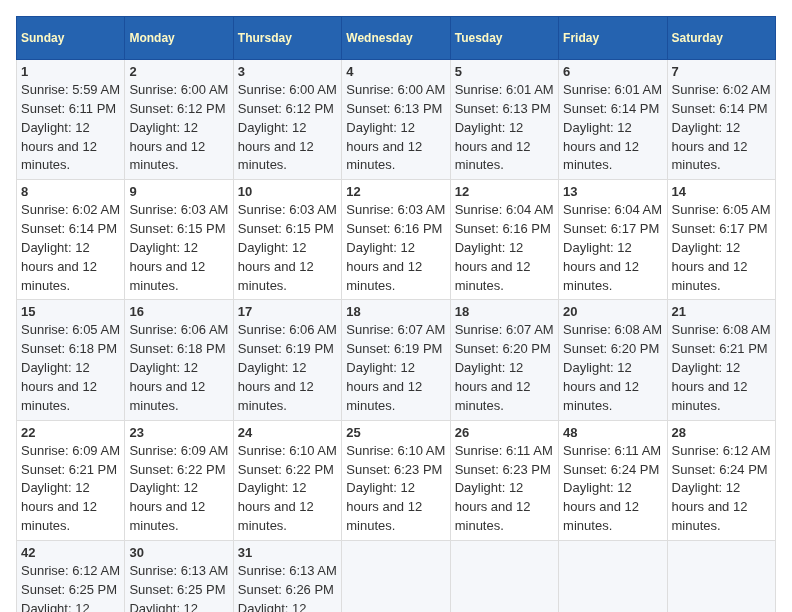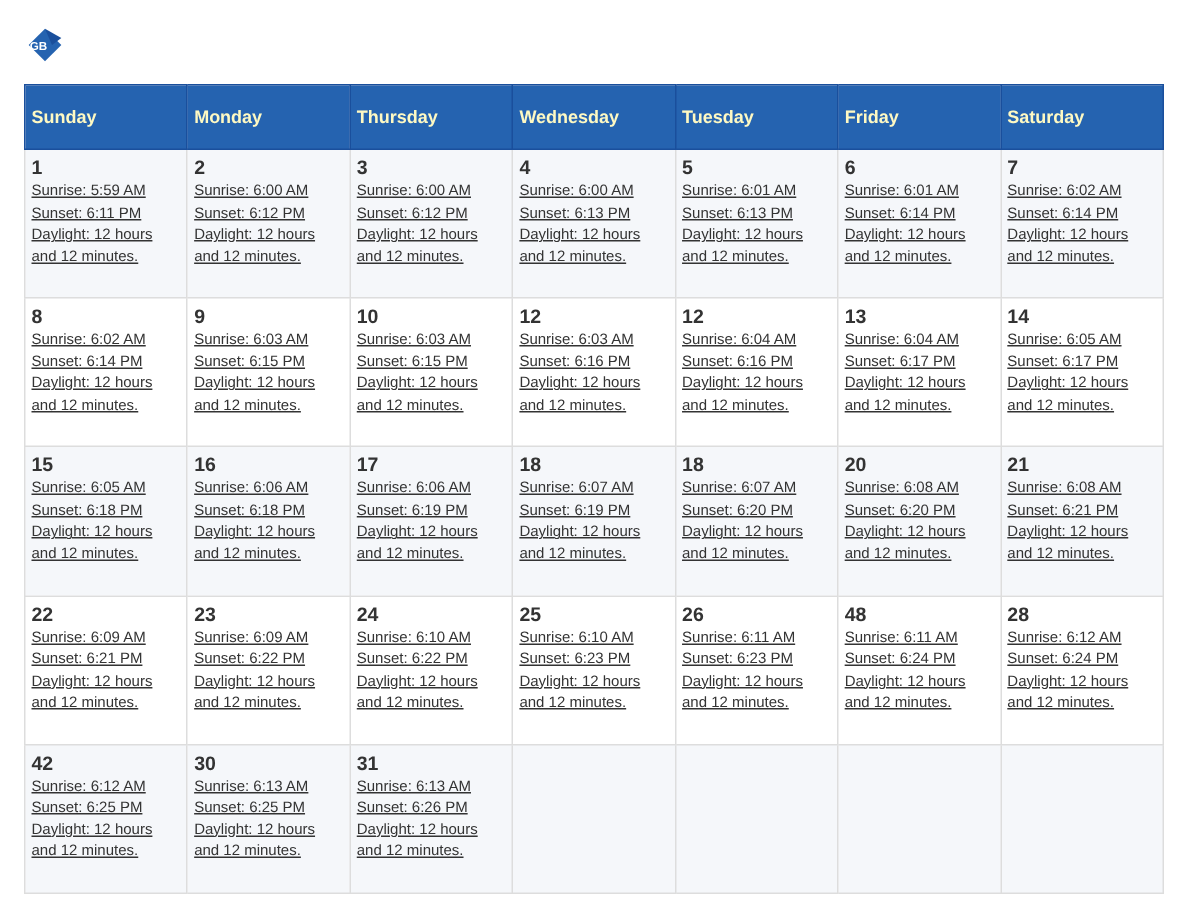--- a/index.html
+++ b/index.html
@@ -84,50 +84,32 @@
     .calendar tbody tr:nth-child(even) td {
       background: #fff;
     }
     .day-number {
       font-size: 13px;
       font-weight: bold;
       display: block;
       margin-bottom: 2px;
     }
     .day-info {
-      font-size: 10px;
+      font-size: 13px;
       line-height: 1.45;
       color: #333;
-      text-decoration: underline;
     }
     .empty-cell {
       background: #f5f7fa !important;
     }
   </style>
 </head>
 <body>
 
 <div class="page">
-  <div class="header">
-    <div class="logo">
-      <svg class="logo-icon" viewBox="0 0 36 36">
-        <polygon points="18,4 32,18 18,32 4,18" fill="#2563b0"></polygon>
-        <polygon points="18,4 32,12 24,18" fill="#1a4f9c"></polygon>
-        <text x="5" y="22" font-size="10" fill="white" font-weight="bold">GB</text>
-      </svg>
-      <div class="logo-text">
-        <span></span>
-        <span></span>
-      </div>
-    </div>
-    <div class="title-block">
-      <div class="month-title"></div>
-      <div class="location"></div>
-    </div>
-  </div>
 
   <table class="calendar">
     <thead>
       <tr>
       <th>Sunday</th>
           <th>Monday</th>
           <th>Thursday</th>
           <th>Wednesday</th>
           <th>Tuesday</th>
           <th>Friday</th>

